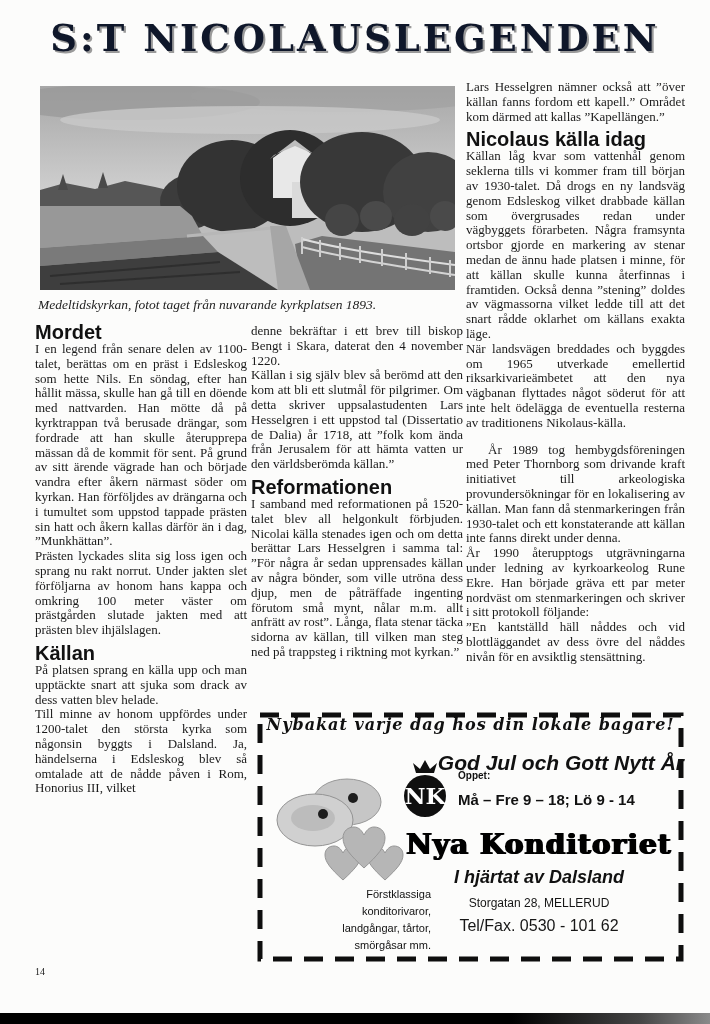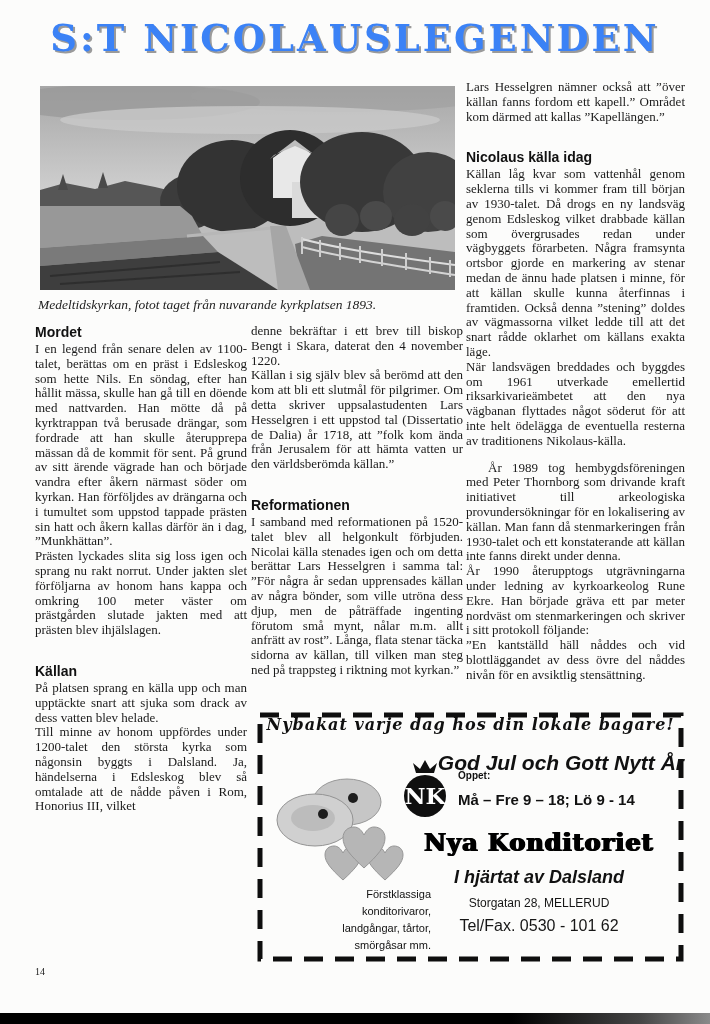--- a/index.html
+++ b/index.html
@@ -4,34 +4,34 @@
 <style>
   html,body{margin:0;padding:0;}
   body{
     width:710px;height:1024px;position:relative;overflow:hidden;
     background:#fcfcfb;color:#1b1b1b;
     font-family:"Liberation Serif", serif;
   }
   .title{
     position:absolute;top:16px;left:0;width:710px;text-align:center;
     font-family:"DejaVu Serif", serif;font-weight:bold;font-size:37px;
-    letter-spacing:3px;color:#3b82f6;text-shadow:2px 2px 0 #9a9a9a;
+    letter-spacing:3px;color:#0f172a;text-shadow:2px 2px 0 #9a9a9a;
     white-space:nowrap;
   }
   .photo{position:absolute;left:40px;top:86px;width:415px;height:204px;background:#bdbdbd;}
   .photo svg{display:block;}
   .caption{
     position:absolute;left:38px;top:297px;width:420px;
     font-style:italic;font-size:13.5px;color:#222;
   }
   .col{position:absolute;text-align:justify;font-size:13px;line-height:14.8px;color:#1a1a1a;}
   .col p{margin:0;}
   .col h3{
-    font-family:"Liberation Sans", sans-serif;font-size:14px;line-height:16px;
-    margin:25px 0 2px 0;color:#111;
+    font-family:"Liberation Sans", sans-serif;font-size:20px;line-height:16px;
+    margin:7px 0 2px 0;color:#111;
   }
   .col h3:first-child{margin-top:0;}
   .col-left{left:35px;top:324px;width:212px;}
   .col-mid{left:251px;top:324px;width:212px;}
   .col-right{left:466px;top:80px;width:219px;}
   .p-gap{margin-top:12px !important;}
   .p-indent{text-indent:1.7em;}
 
   .ad{position:absolute;left:257px;top:712px;width:427px;height:250px;}
   .ad-border{position:absolute;left:0;top:0;}
@@ -55,21 +55,21 @@
   .ad-open{
     position:absolute;left:201px;top:58px;
     font-family:"Liberation Sans", sans-serif;font-weight:bold;font-size:10px;color:#111;
   }
   .ad-hours{
     position:absolute;left:201px;top:79px;
     font-family:"Liberation Sans", sans-serif;font-weight:bold;font-size:15px;color:#111;white-space:nowrap;
   }
   .ad-brand{
     position:absolute;left:138px;top:116px;width:288px;text-align:center;
-    font-family:"DejaVu Serif", serif;font-weight:bold;font-size:24px;
+    font-family:"DejaVu Serif", serif;font-weight:bold;font-size:28px;
     letter-spacing:1px;color:#000;text-shadow:0.9px 0 #000,-0.9px 0 #000;
     white-space:nowrap;
   }
   .ad-tagline{
     position:absolute;left:138px;top:155px;width:288px;text-align:center;
     font-family:"Liberation Sans", sans-serif;font-weight:bold;font-style:italic;
     font-size:18px;color:#111;
   }
   .ad-address{
     position:absolute;left:138px;top:184px;width:288px;text-align:center;
@@ -155,21 +155,21 @@
   <p>denne bekräftar i ett brev till biskop Bengt i Skara, daterat den 4 november 1220.</p>
   <p>Källan i sig själv blev så berömd att den kom att bli ett slutmål för pilgrimer. Om detta skriver uppsalastudenten Lars Hesselgren i ett uppstod tal (Dissertatio de Dalia) år 1718, att ”folk kom ända från Jerusalem för att hämta vatten ur den världsberömda källan.”</p>
   <h3>Reformationen</h3>
   <p>I samband med reformationen på 1520-talet blev all helgonkult förbjuden. Nicolai källa stenades igen och om detta berättar Lars Hesselgren i samma tal: ”För några år sedan upprensades källan av några bönder, som ville utröna dess djup, men de påträffade ingenting förutom små mynt, nålar m.m. allt anfrätt av rost”. Långa, flata stenar täcka sidorna av källan, till vilken man steg ned på trappsteg i riktning mot kyrkan.”</p>
 </div>
 
 <div class="col col-right">
   <p>Lars Hesselgren nämner också att ”över källan fanns fordom ett kapell.” Området kom därmed att kallas ”Kapellängen.”</p>
   <h3>Nicolaus källa idag</h3>
   <p>Källan låg kvar som vattenhål genom seklerna tills vi kommer fram till början av 1930-talet. Då drogs en ny landsväg genom Edsleskog vilket drabbade källan som övergrusades redan under vägbyggets förarbeten. Några framsynta ortsbor gjorde en markering av stenar medan de ännu hade platsen i minne, för att källan skulle kunna återfinnas i framtiden. Också denna ”stening” doldes av vägmassorna vilket ledde till att det snart rådde oklarhet om källans exakta läge.</p>
-  <p>När landsvägen breddades och byggdes om 1961 utverkade emellertid riksarkivarieämbetet att den nya vägbanan flyttades något söderut för att inte helt ödelägga de eventuella resterna av traditionens Nikolaus-källa.</p>
+  <p>När landsvägen breddades och byggdes om 1965 utverkade emellertid riksarkivarieämbetet att den nya vägbanan flyttades något söderut för att inte helt ödelägga de eventuella resterna av traditionens Nikolaus-källa.</p>
   <p class="p-gap p-indent">År 1989 tog hembygdsföreningen med Peter Thornborg som drivande kraft initiativet till arkeologiska provundersökningar för en lokalisering av källan. Man fann då stenmarkeringen från 1930-talet och ett konstaterande att källan inte fanns direkt under denna.</p>
   <p>År 1990 återupptogs utgrävningarna under ledning av kyrkoarkeolog Rune Ekre. Han började gräva ett par meter nordväst om stenmarkeringen och skriver i sitt protokoll följande:</p>
   <p>”En kantställd häll nåddes och vid blottläggandet av dess övre del nåddes nivån för en avsiktlig stensättning.</p>
 </div>
 
 <div class="ad">
   <svg class="ad-border" width="427" height="250">
     <rect x="3" y="3" width="421" height="244" fill="none" stroke="#0e0e0e" stroke-width="5" stroke-dasharray="19 12"></rect>
   </svg>
   <div class="ad-headline">Nybakat varje dag hos din lokale bagare!</div>

